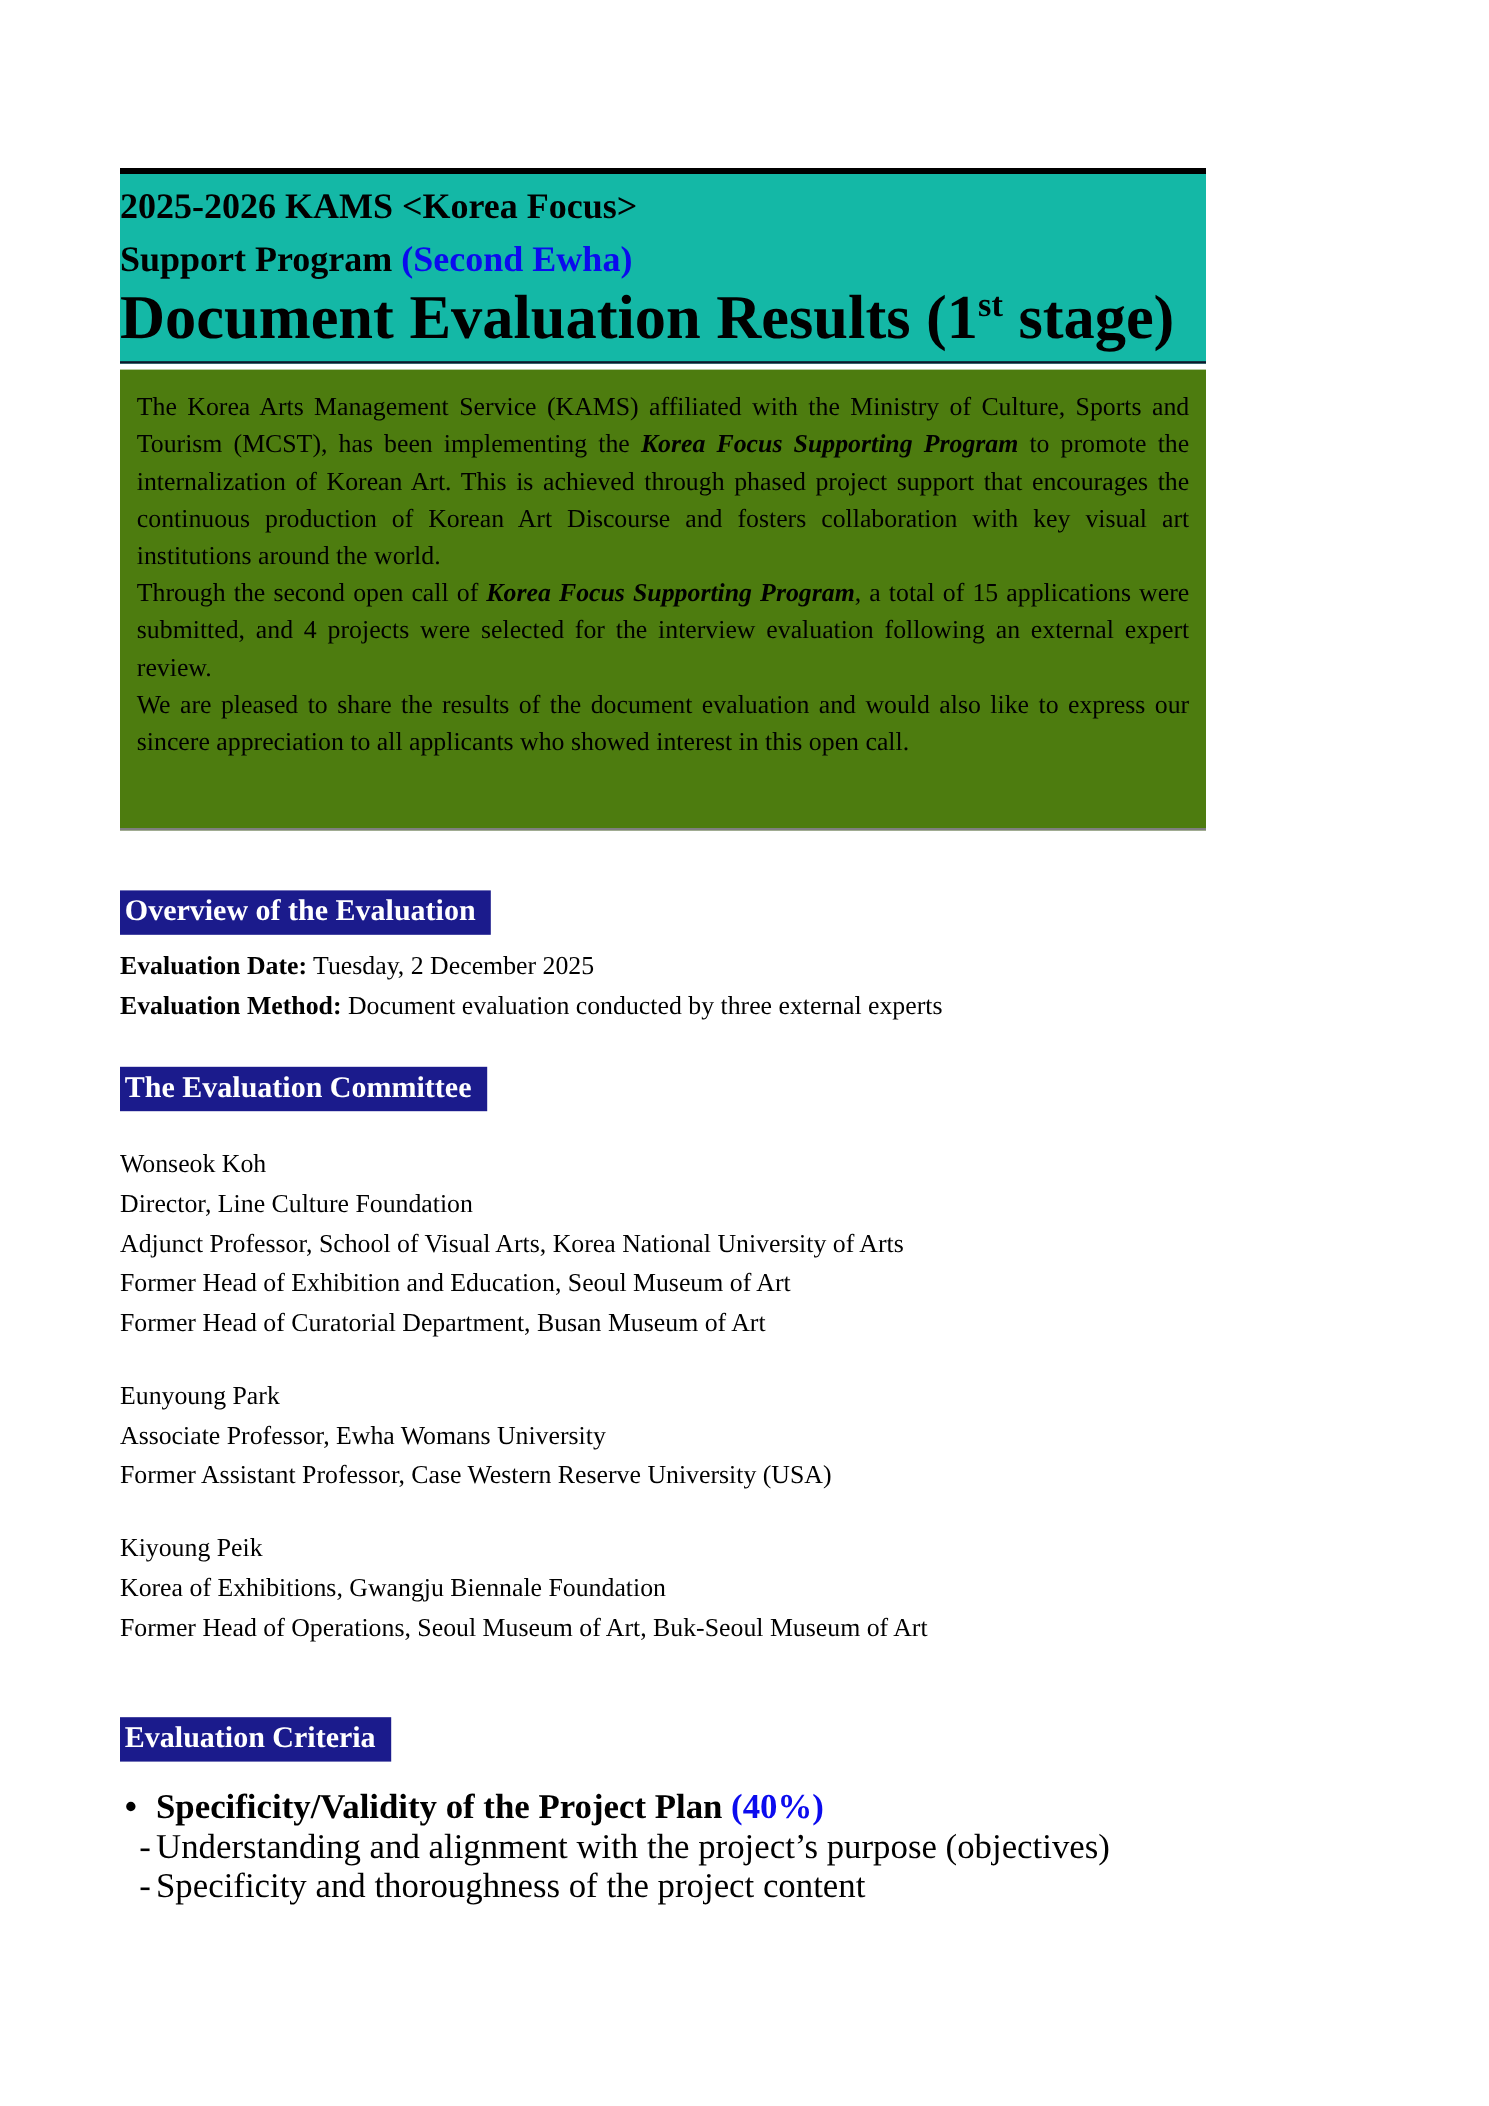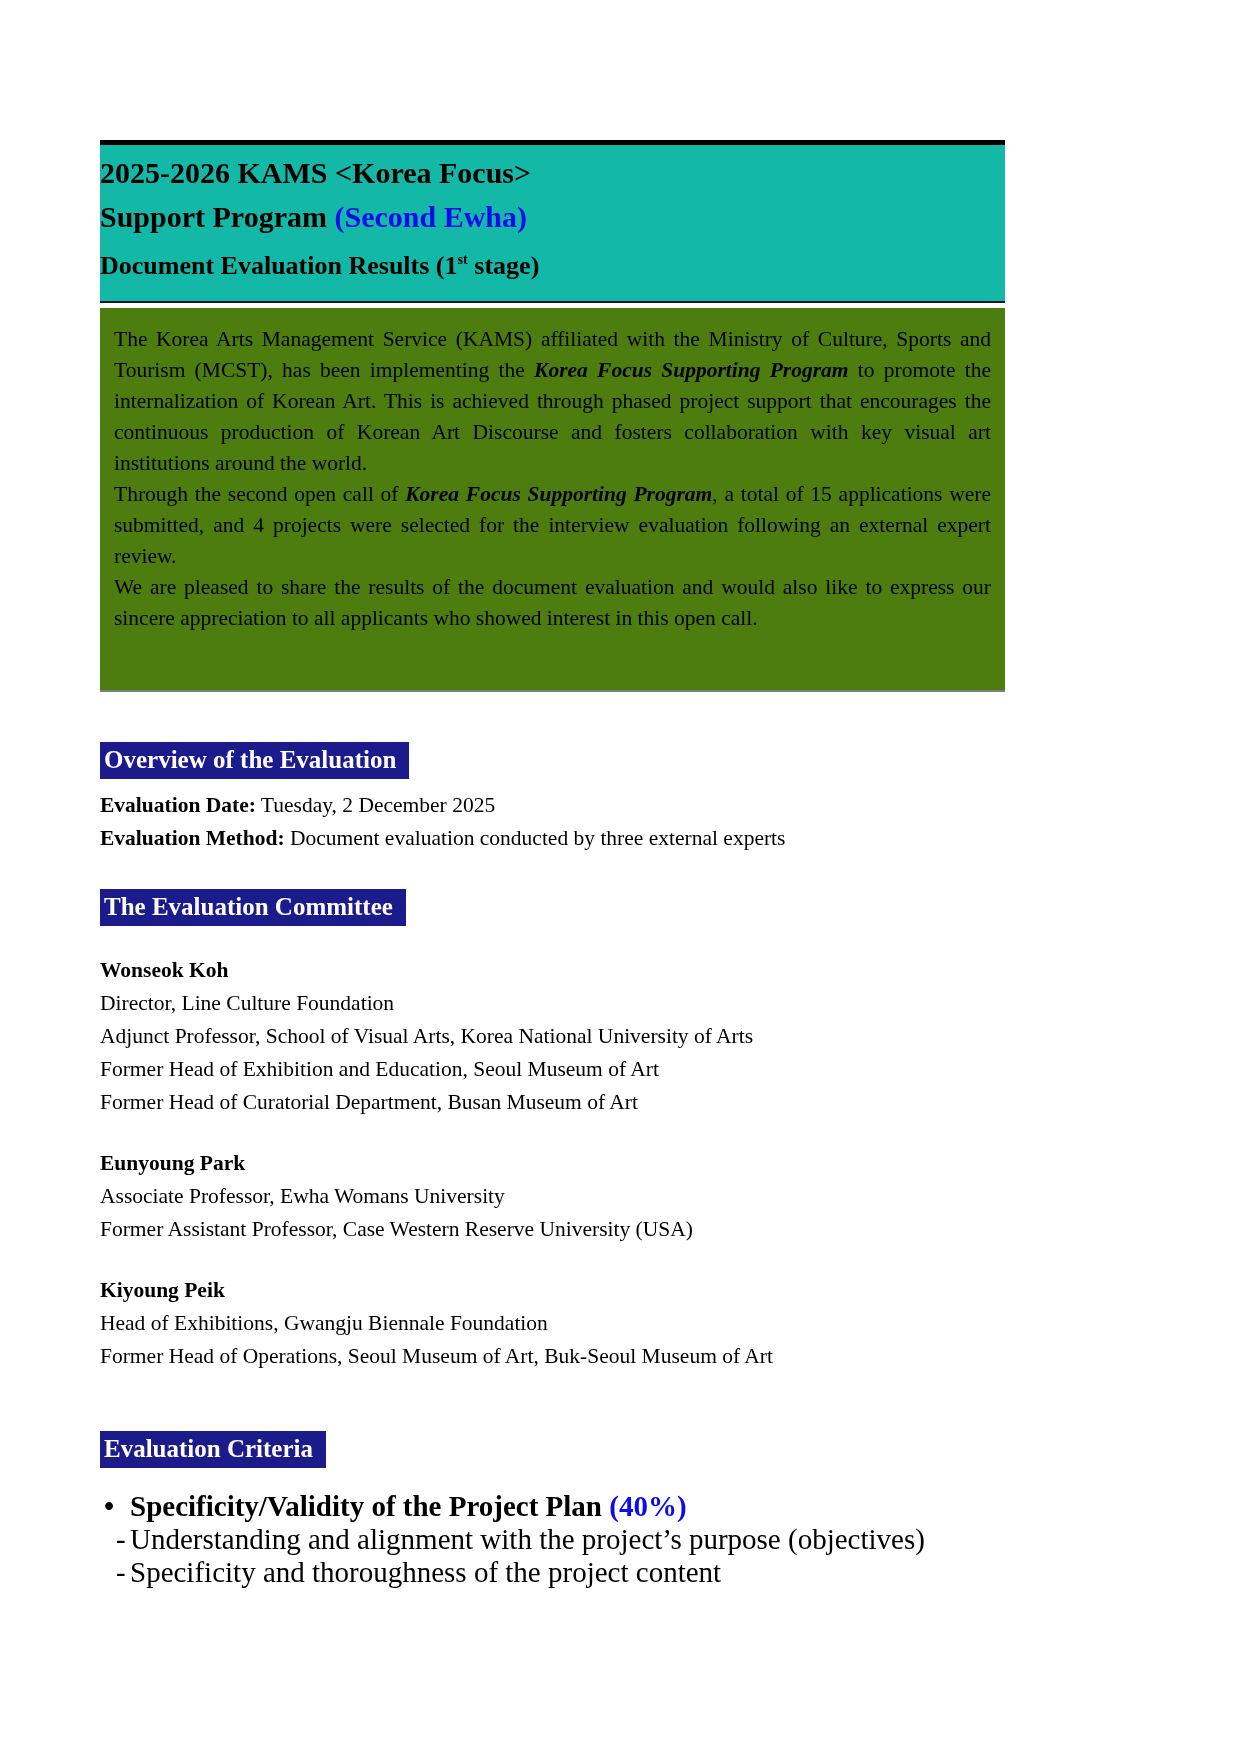--- a/index.html
+++ b/index.html
@@ -21,21 +21,21 @@
     border-bottom:2px solid #0f172a;
     padding:6px 0 8px 0;
   }
   .title-line{
     font-size:30px;
     font-weight:bold;
     line-height:44px;
     white-space:nowrap;
   }
   .title-line-big{
-    font-size:26px;
+    font-size:52px;
     font-weight:bold;
     line-height:54px;
     white-space:nowrap;
   }
   .blue-text{color:#0b0bee;}
   sup.st{font-size:0.55em;vertical-align:super;line-height:0;}
   
   .intro-box{
     margin-top:5px;
     background:#4d7c0f;
@@ -58,21 +58,21 @@
     line-height:31px;
     padding:2px 13px 4px 4px;
   }
   .mt-overview{margin-top:50px;}
   .mt-committee{margin-top:34px;}
   .mt-criteria{margin-top:58px;}
   
   .kv-lines{margin-top:10px;font-size:21.5px;line-height:33px;}
   .kv-line b{font-weight:bold;}
   .member{margin-top:28px;font-size:21.5px;line-height:33px;}
-  .member .name{font-weight:bold;}
+  .member .name{font-weight:normal;}
   
   .criteria{margin-top:22px;font-size:29px;line-height:33px;}
   .crit-title{
     font-weight:bold;
     padding-left:30px;
     position:relative;
   }
   .crit-title::before{
     content:"\2022";
     position:absolute;
@@ -133,21 +133,21 @@
   </div>
 
   <div class="member">
     <div class="name">Eunyoung Park</div>
     <div class="role">Associate Professor, Ewha Womans University</div>
     <div class="role">Former Assistant Professor, Case Western Reserve University (USA)</div>
   </div>
 
   <div class="member">
     <div class="name">Kiyoung Peik</div>
-    <div class="role">Head of Exhibitions, Gwangju Biennale Foundation</div>
+    <div class="role">Korea of Exhibitions, Gwangju Biennale Foundation</div>
     <div class="role">Former Head of Operations, Seoul Museum of Art, Buk-Seoul Museum of Art</div>
   </div>
 
   <div class="bar-wrap mt-criteria">
     <span class="section-bar">Evaluation Criteria</span>
   </div>
 
   <div class="criteria">
     <div class="crit-title"><span>Specificity/Validity of the Project Plan </span><span class="blue-text">(40%)</span></div>
     <div class="crit-sub">Understanding and alignment with the project’s purpose (objectives)</div>

